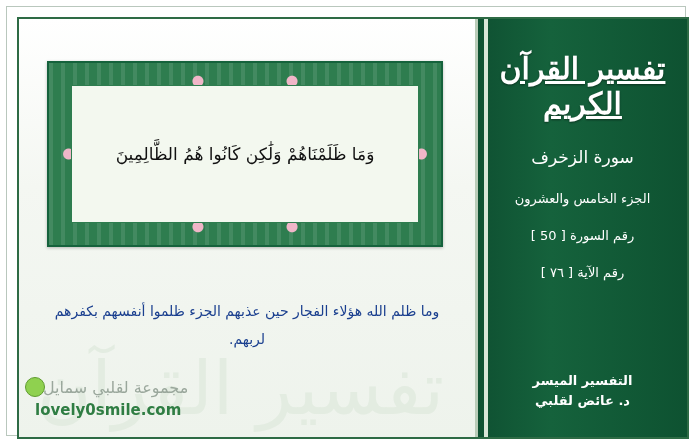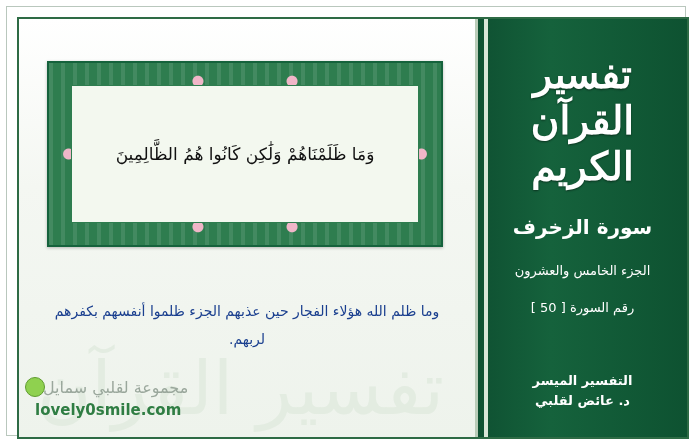--- a/index.html
+++ b/index.html
@@ -68,31 +68,32 @@
   }
   .sidebar .stripe {
     position: absolute;
     left: 6px;
     top: 0;
     width: 4px;
     height: 100%;
     background: #d9e6d8;
   }
   .sidebar-title {
-    font-size: 39px;
+    font-size: 30px;
     font-family: "DejaVu Serif", "Liberation Serif", serif;
     font-weight: bold;
     color: #ffffff;
     margin: 14px 0 26px 0;
     letter-spacing: 1px;
     text-shadow: 0 1px 2px rgba(0,0,0,.45);
+    text-decoration: underline;
   }
   .sidebar-sura {
-    font-size: 20px;
-    font-weight: bold;
+    font-size: 17px;
+    font-weight: normal;
     margin: 18px 0 0 0;
   }
   .sidebar-juz {
     font-size: 13px;
     margin: 24px 0 0 0;
   }
   .sidebar-meta {
     font-size: 13px;
     margin: 22px 0 0 0;
   }
@@ -233,20 +234,21 @@
         <div class="brand">مجموعة لقلبي سمايل</div>
         <div class="brand-site">lovely0smile.com</div>
       </div>
 
       <div class="sidebar">
         <div class="stripe"></div>
         <div class="sidebar-title">تفسير القرآن الكريم</div>
         <div class="sidebar-sura">سورة الزخرف</div>
         <div class="sidebar-juz">الجزء الخامس والعشرون</div>
         <div class="sidebar-meta">رقم السورة [ 50 ]</div>
+        <div class="sidebar-meta">رقم الآية [ ٧٦ ]</div>
         <div class="sidebar-footer">
           <div>التفسير الميسر</div>
           <div>د. عائض لقلبي</div>
         </div>
       </div>
 
     </div>
   </div>
 </div>
 

